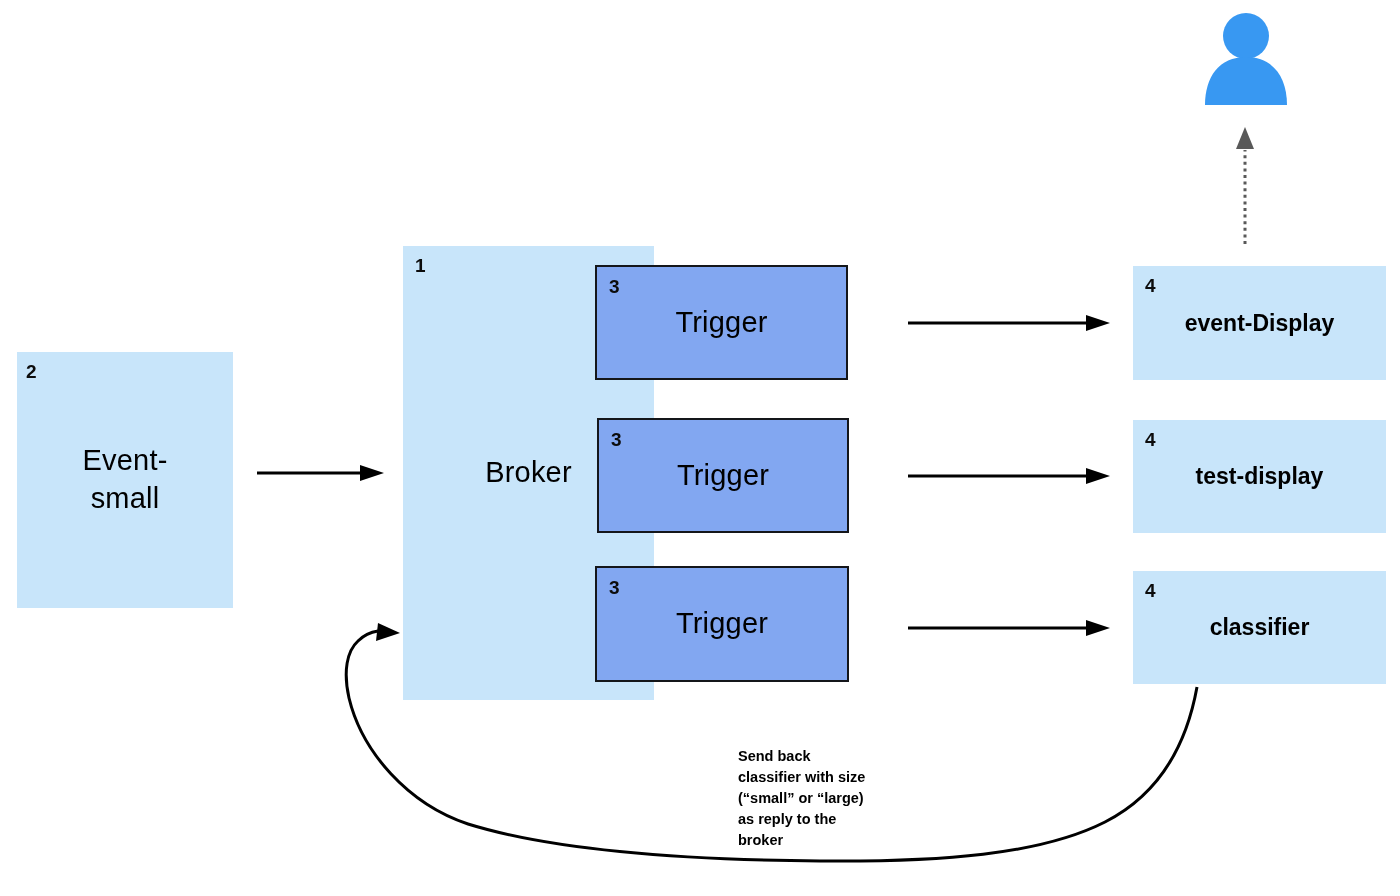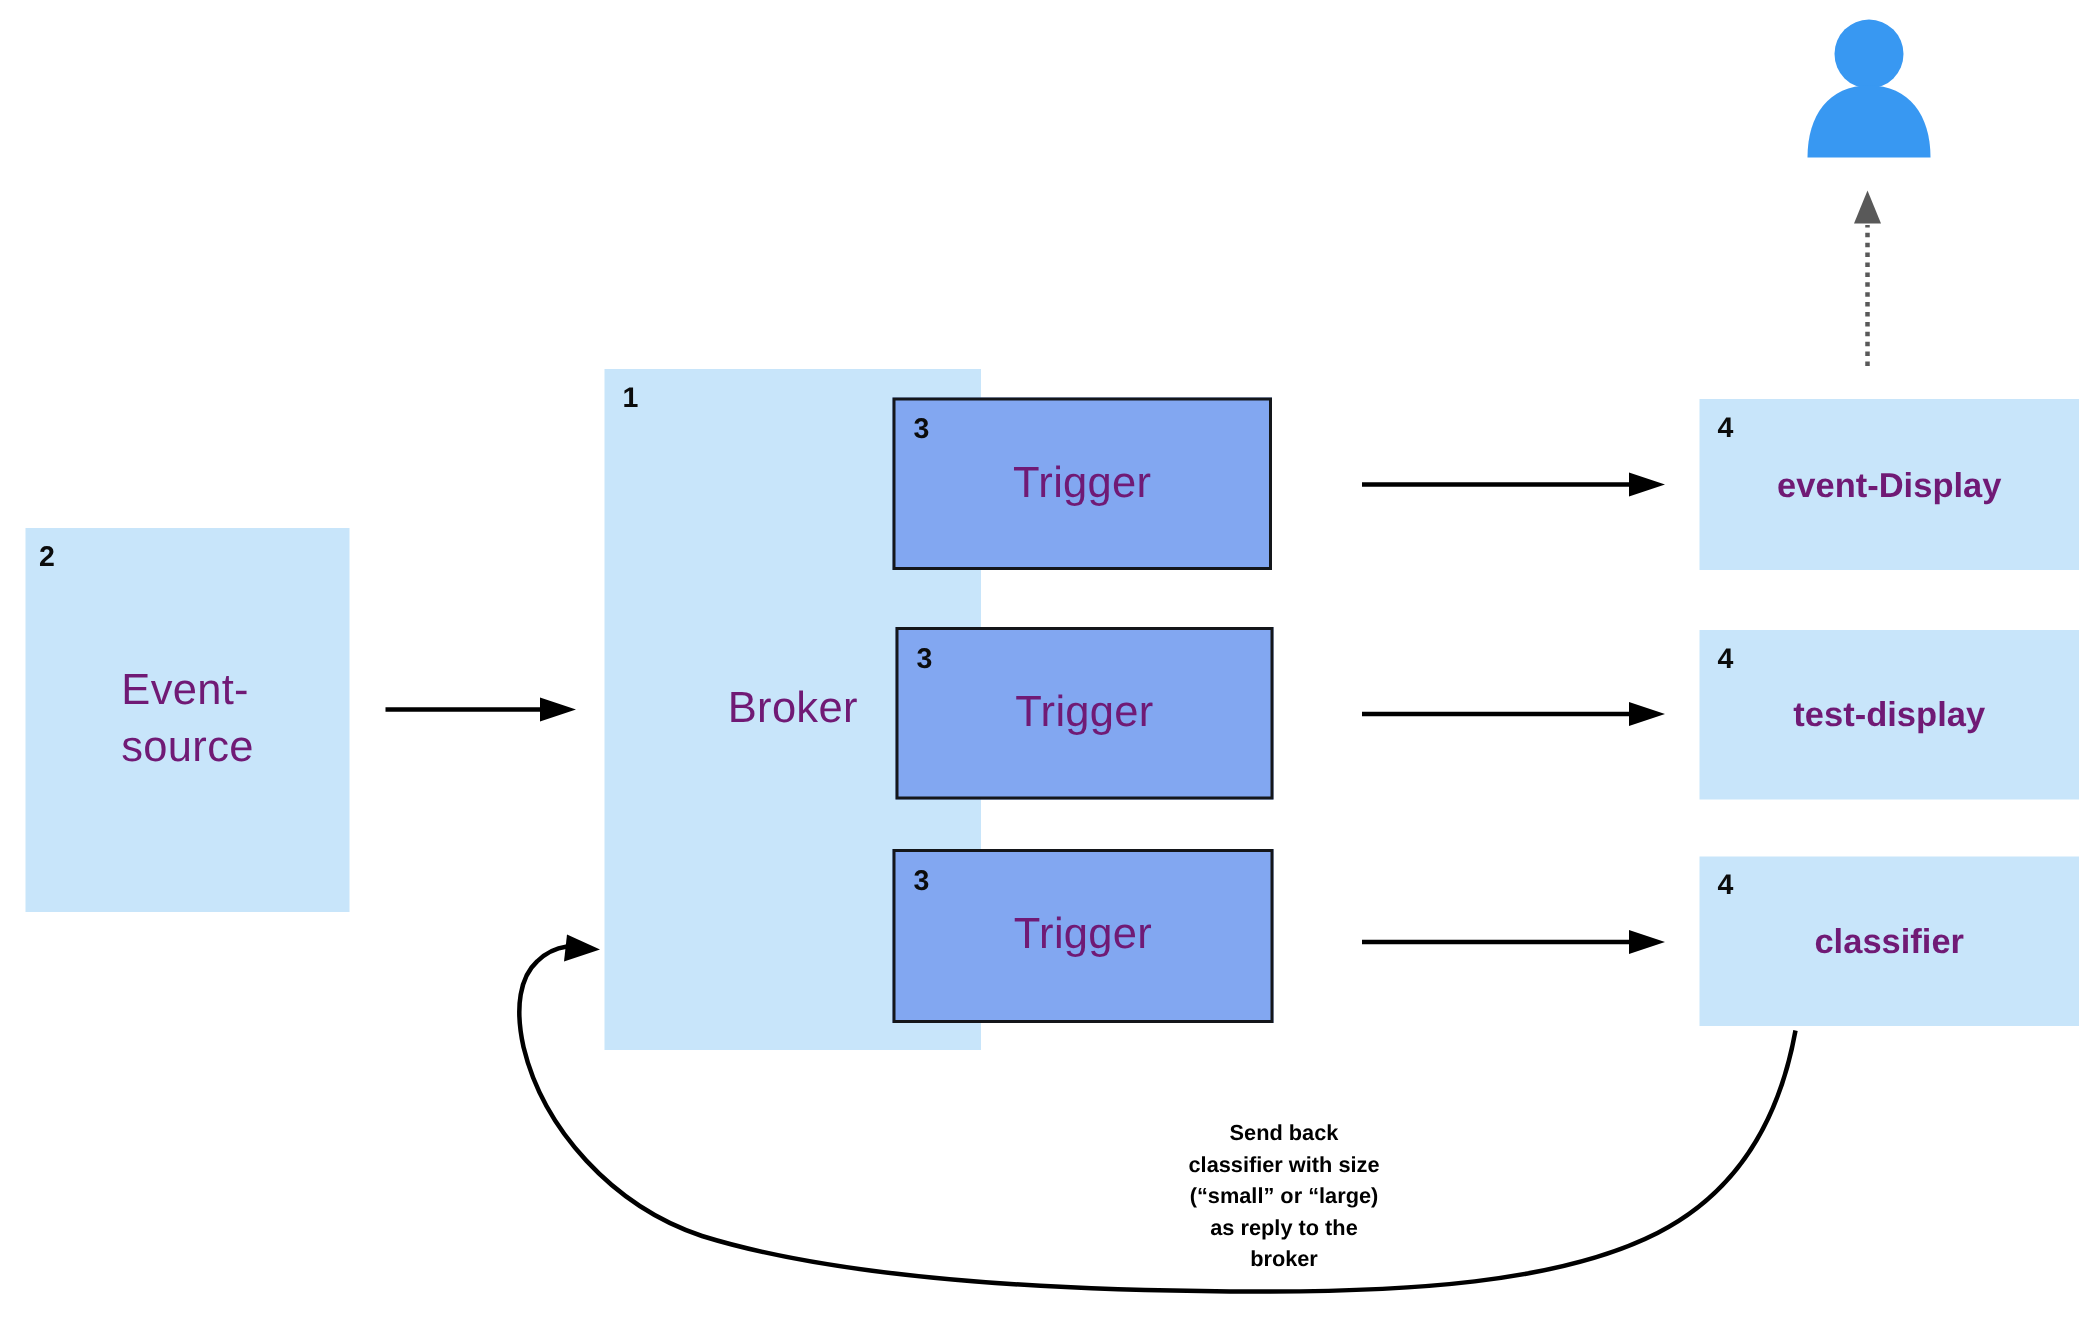--- a/index.html
+++ b/index.html
@@ -27,23 +27,23 @@
     font-size: 19px;
     font-weight: 700;
     color: #0c0c0c;
   }
   .node .lbl {
     position: absolute;
     inset: 0;
     display: flex;
     align-items: center;
     justify-content: center;
-    text-align: left;
+    text-align: center;
     white-space: pre-line;
-    color: #701a75;
+    color: #000000;
   }
   .light-box { background: var(--box-light, #c8e5fa); }
   .trigger-box {
     background: var(--box-trigger, #82a7f1);
     border: 2px solid #14161a;
   }
   .big-label { font-size: 29px; font-weight: 500; line-height: 1.3; letter-spacing: 0.2px; }
   .small-label { font-size: 23px; font-weight: 600; }
 
   #event-source { left: 17px;  top: 352px; width: 216px; height: 256px; }
@@ -74,42 +74,42 @@
   .arrow-line   { stroke: var(--arrow, #000000); stroke-width: 3; fill: none; }
   .arrow-head   { fill: var(--arrow, #000000); stroke: none; }
   .dotted-line  { stroke: var(--dotted-arrow, #595959); stroke-width: 3; stroke-dasharray: 3 3.6; fill: none; }
   .dotted-head  { fill: var(--dotted-arrow, #595959); stroke: none; }
 
   #annotation {
     position: absolute;
     left: 738px;
     top: 746px;
     width: 236px;
-    text-align: center;
+    text-align: left;
     font-size: 14.5px;
     font-weight: 700;
     line-height: 21px;
     white-space: pre-line;
     color: #000000;
   }
 </style>
 </head>
 <body>
 
 <div class="canvas">
 
   <div id="broker" class="node light-box">
     <span class="num">1</span>
     <span class="lbl big-label">Broker</span>
   </div>
 
   <div id="event-source" class="node light-box">
     <span class="num" style="left:9px;">2</span>
     <span class="lbl big-label">Event-
-source</span>
+small</span>
   </div>
 
   <div id="trigger-1" class="node trigger-box">
     <span class="num">3</span>
     <span class="lbl big-label">Trigger</span>
   </div>
   <div id="trigger-2" class="node trigger-box">
     <span class="num">3</span>
     <span class="lbl big-label">Trigger</span>
   </div>

